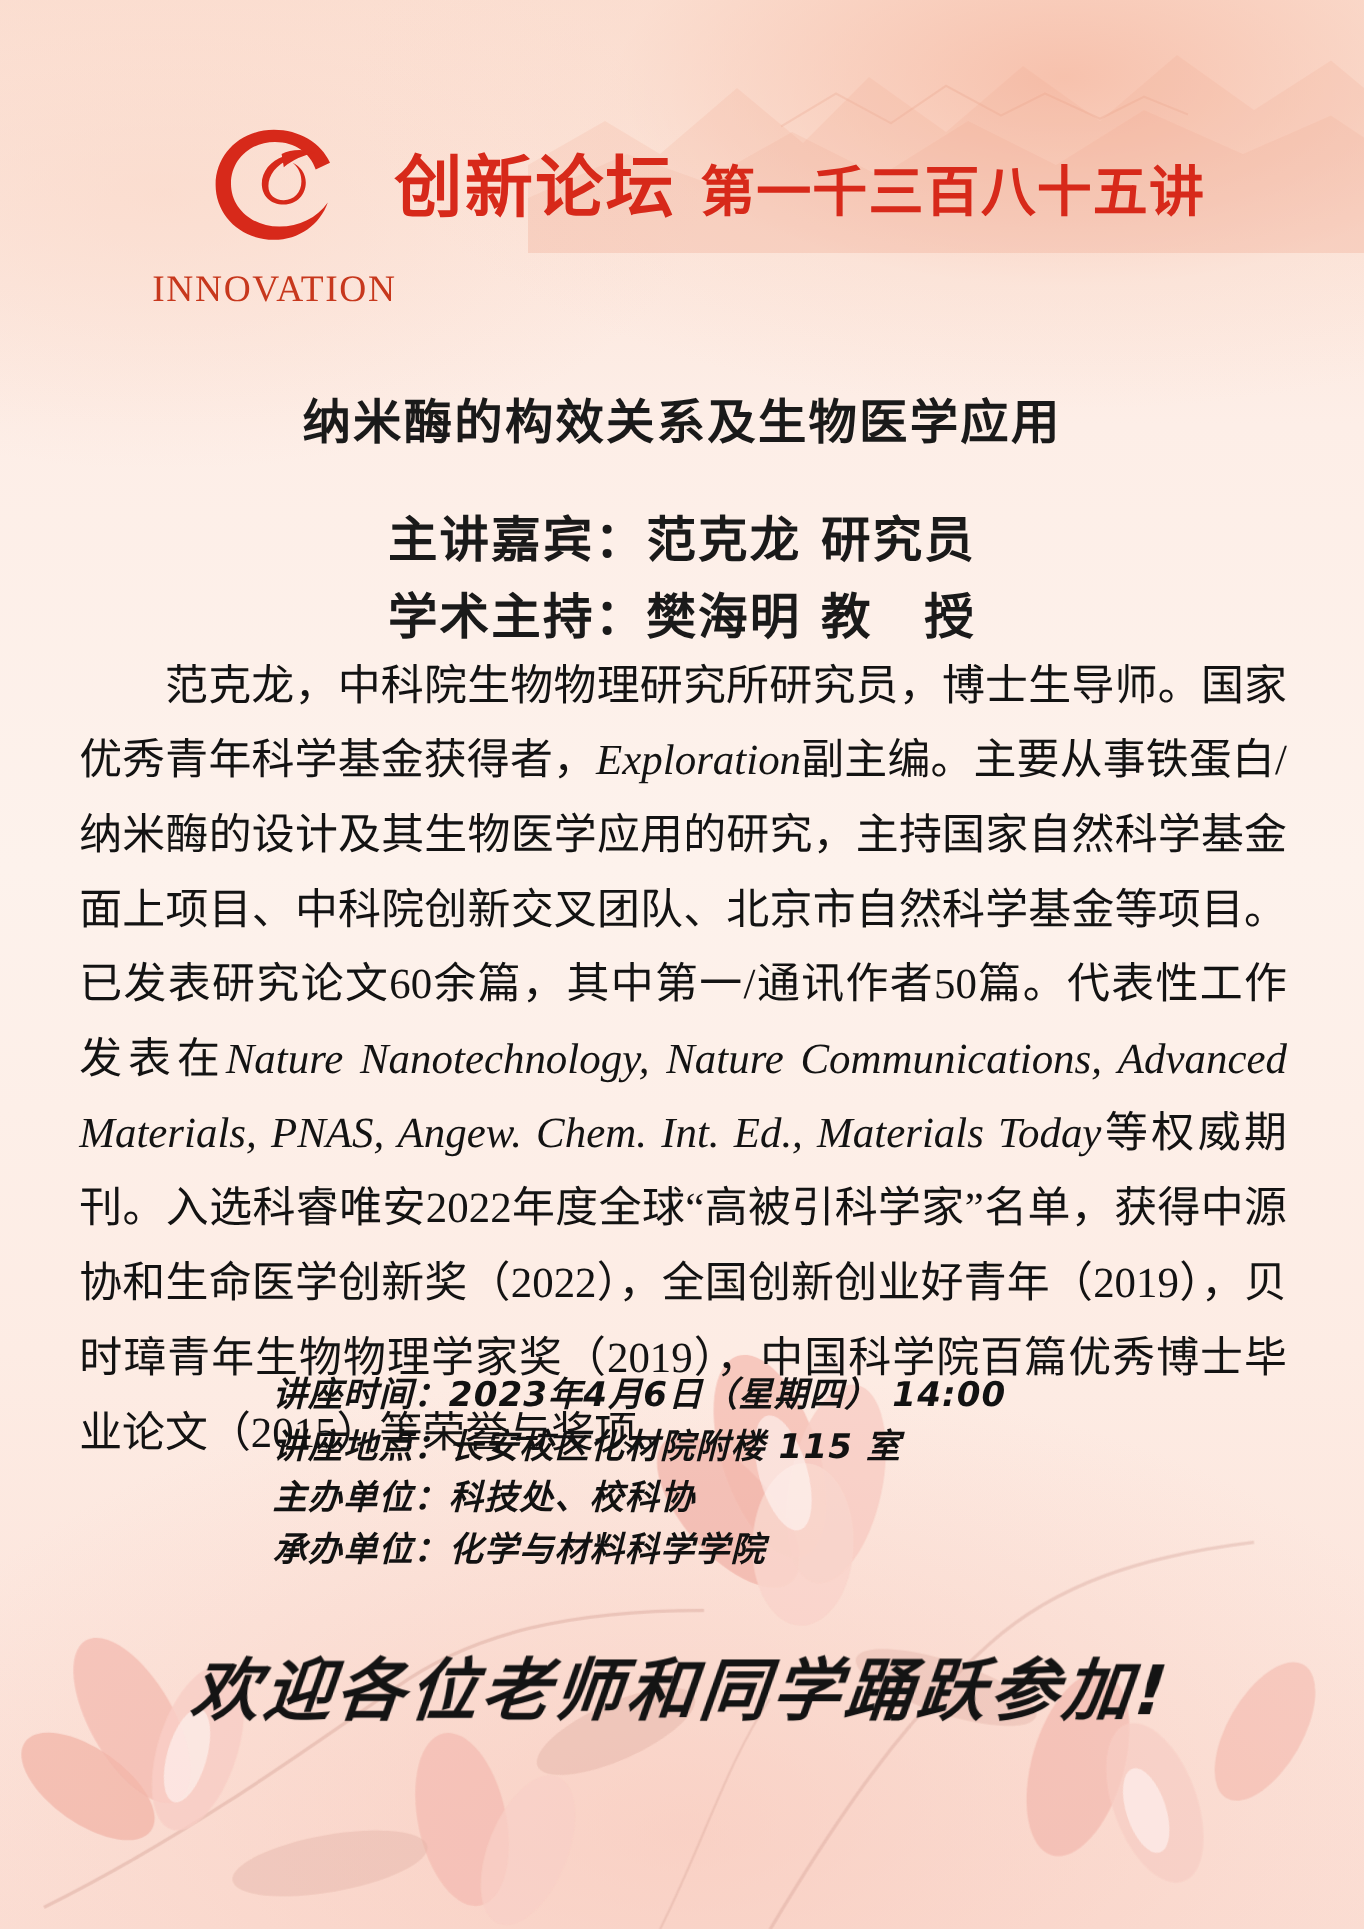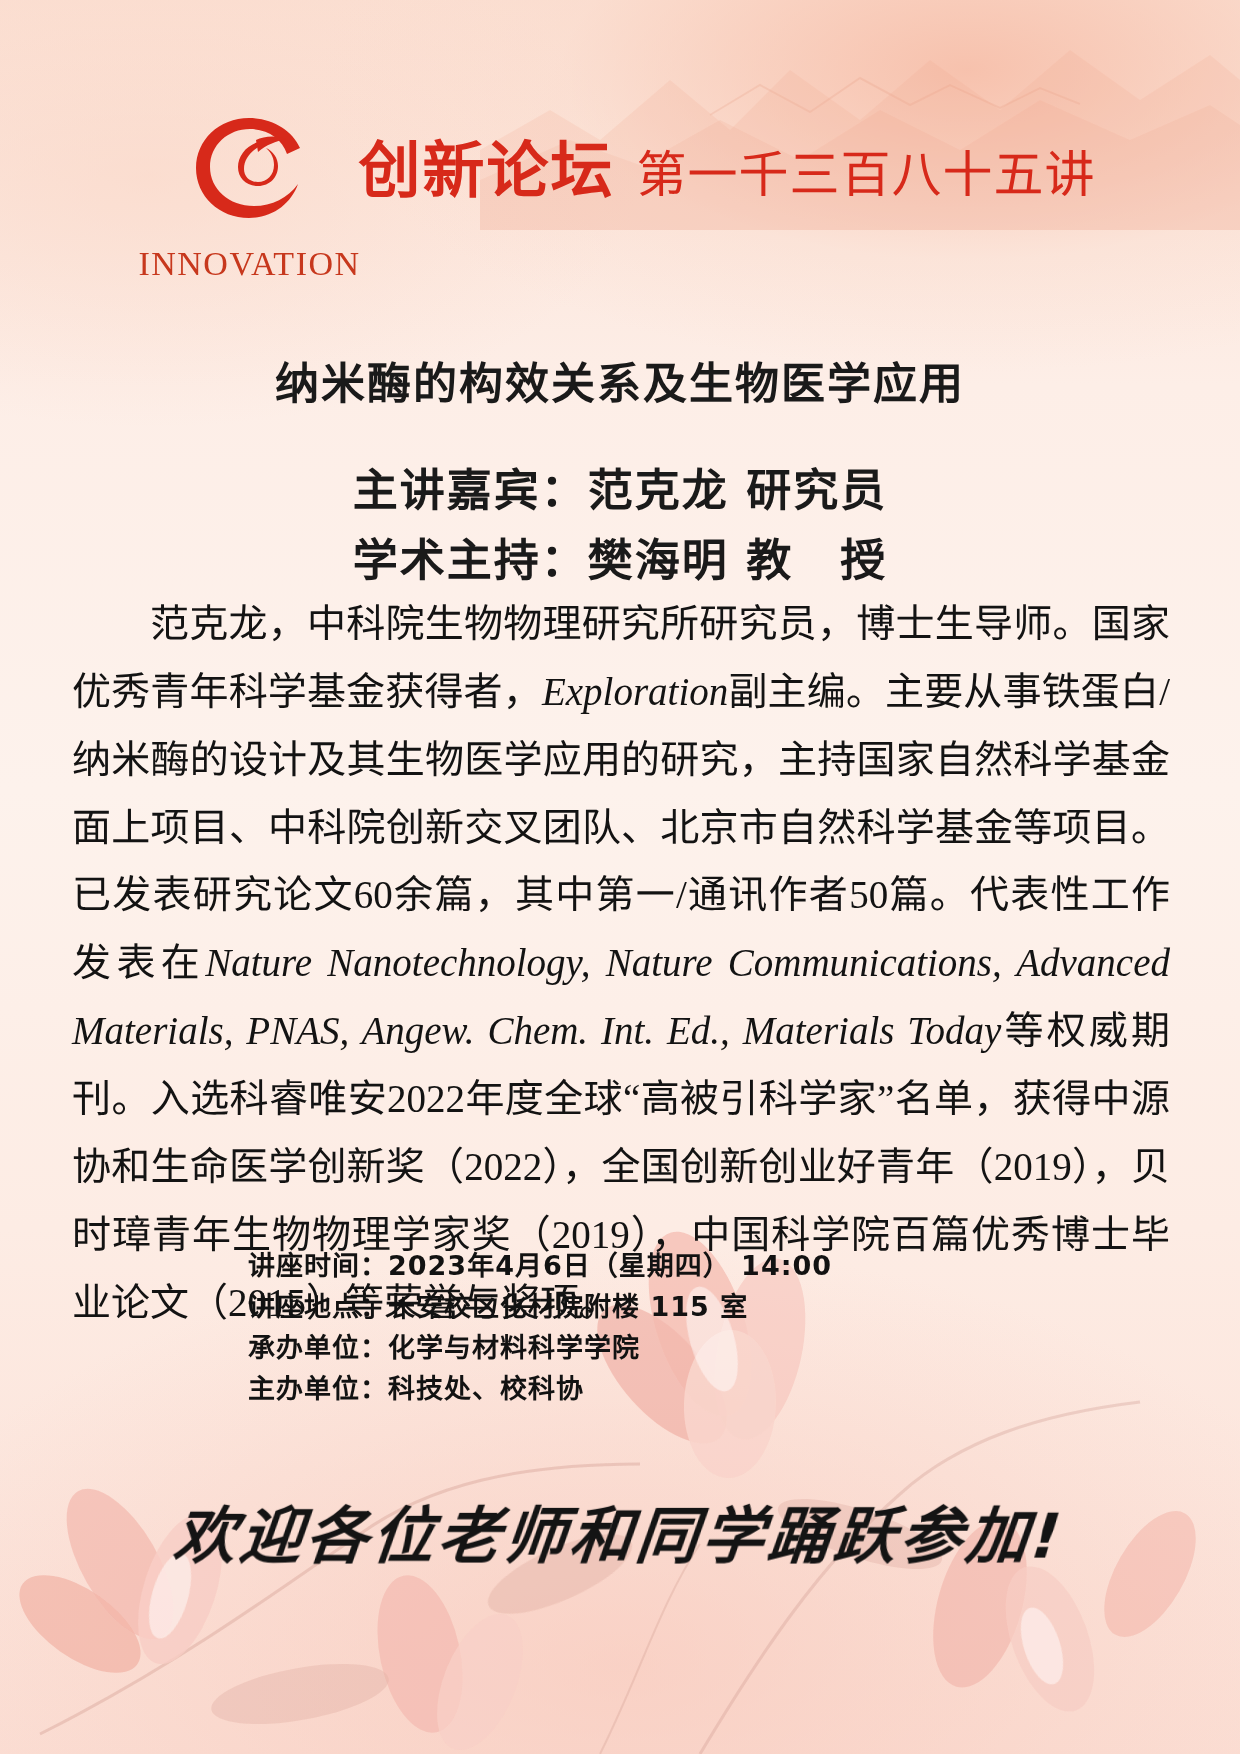--- a/index.html
+++ b/index.html
@@ -81,21 +81,21 @@
   .forum-title {
     font-family: "DejaVu Sans", sans-serif;
     font-weight: bold;
     font-size: 62px;
     color: #d7291a;
     letter-spacing: 2px;
     line-height: 1;
   }
   .forum-issue {
     font-family: "DejaVu Sans", sans-serif;
-    font-weight: normal;
+    font-weight: bold;
     font-size: 50px;
     color: #d7291a;
     letter-spacing: 1px;
     margin-left: 22px;
     line-height: 1;
   }
 
   
   .lecture-title {
     position: absolute;
@@ -145,25 +145,26 @@
   
   .info {
     position: absolute;
     top: 1245px;
     left: 248px;
     z-index: 5;
   }
   .info-line {
     font-family: "DejaVu Sans", sans-serif;
     font-weight: bold;
-    font-size: 27px;
+    font-size: 31px;
     color: #121212;
     letter-spacing: 1px;
     line-height: 1.52;
     white-space: pre;
+    font-style: italic;
   }
 
   
   .welcome {
     position: absolute;
     bottom: 178px;
     left: 0; right: 0;
     text-align: center;
     font-family: "DejaVu Sans", sans-serif;
     font-weight: bold;
@@ -218,22 +219,22 @@
 
   <div class="bio">
     <span class="indent">
       <span>范克龙，中科院生物物理研究所研究员，博士生导师。国家优秀青年科学基金获得者，</span><i>Exploration</i><span>副主编。主要从事铁蛋白/纳米酶的设计及其生物医学应用的研究，主持国家自然科学基金面上项目、中科院创新交叉团队、北京市自然科学基金等项目。已发表研究论文60余篇，其中第一/通讯作者50篇。代表性工作发表在</span><i>Nature Nanotechnology, Nature Communications, Advanced Materials, PNAS, Angew. Chem. Int. Ed., Materials Today</i><span>等权威期刊。入选科睿唯安2022年度全球“高被引科学家”名单，获得中源协和生命医学创新奖（2022），全国创新创业好青年（2019），贝时璋青年生物物理学家奖（2019），中国科学院百篇优秀博士毕业论文（2015）等荣誉与奖项。</span>
     </span>
   </div>
 
   <div class="info">
     <div class="info-line">讲座时间：2023年4月6日（星期四） 14:00</div>
     <div class="info-line">讲座地点：长安校区化材院附楼 115 室</div>
+    <div class="info-line">主办单位：科技处、校科协</div>
     <div class="info-line">承办单位：化学与材料科学学院</div>
-    <div class="info-line">主办单位：科技处、校科协</div>
   </div>
 
   <div class="flowers-bottom">
     <svg viewBox="0 0 1240 620" preserveAspectRatio="none" aria-hidden="true">
       <g opacity="0.75" fill="#f3b5ab">
 
         <path d="M40,600 C160,540 260,470 360,400 C430,350 520,330 640,330" stroke="#cf9a8e" stroke-width="3" fill="none" opacity="0.5"></path>
         <path d="M700,620 C760,520 820,430 900,360 C960,306 1040,280 1140,268" stroke="#cf9a8e" stroke-width="3" fill="none" opacity="0.45"></path>
         <path d="M600,620 C640,540 660,470 700,410" stroke="#cf9a8e" stroke-width="2" fill="none" opacity="0.4"></path>
 

